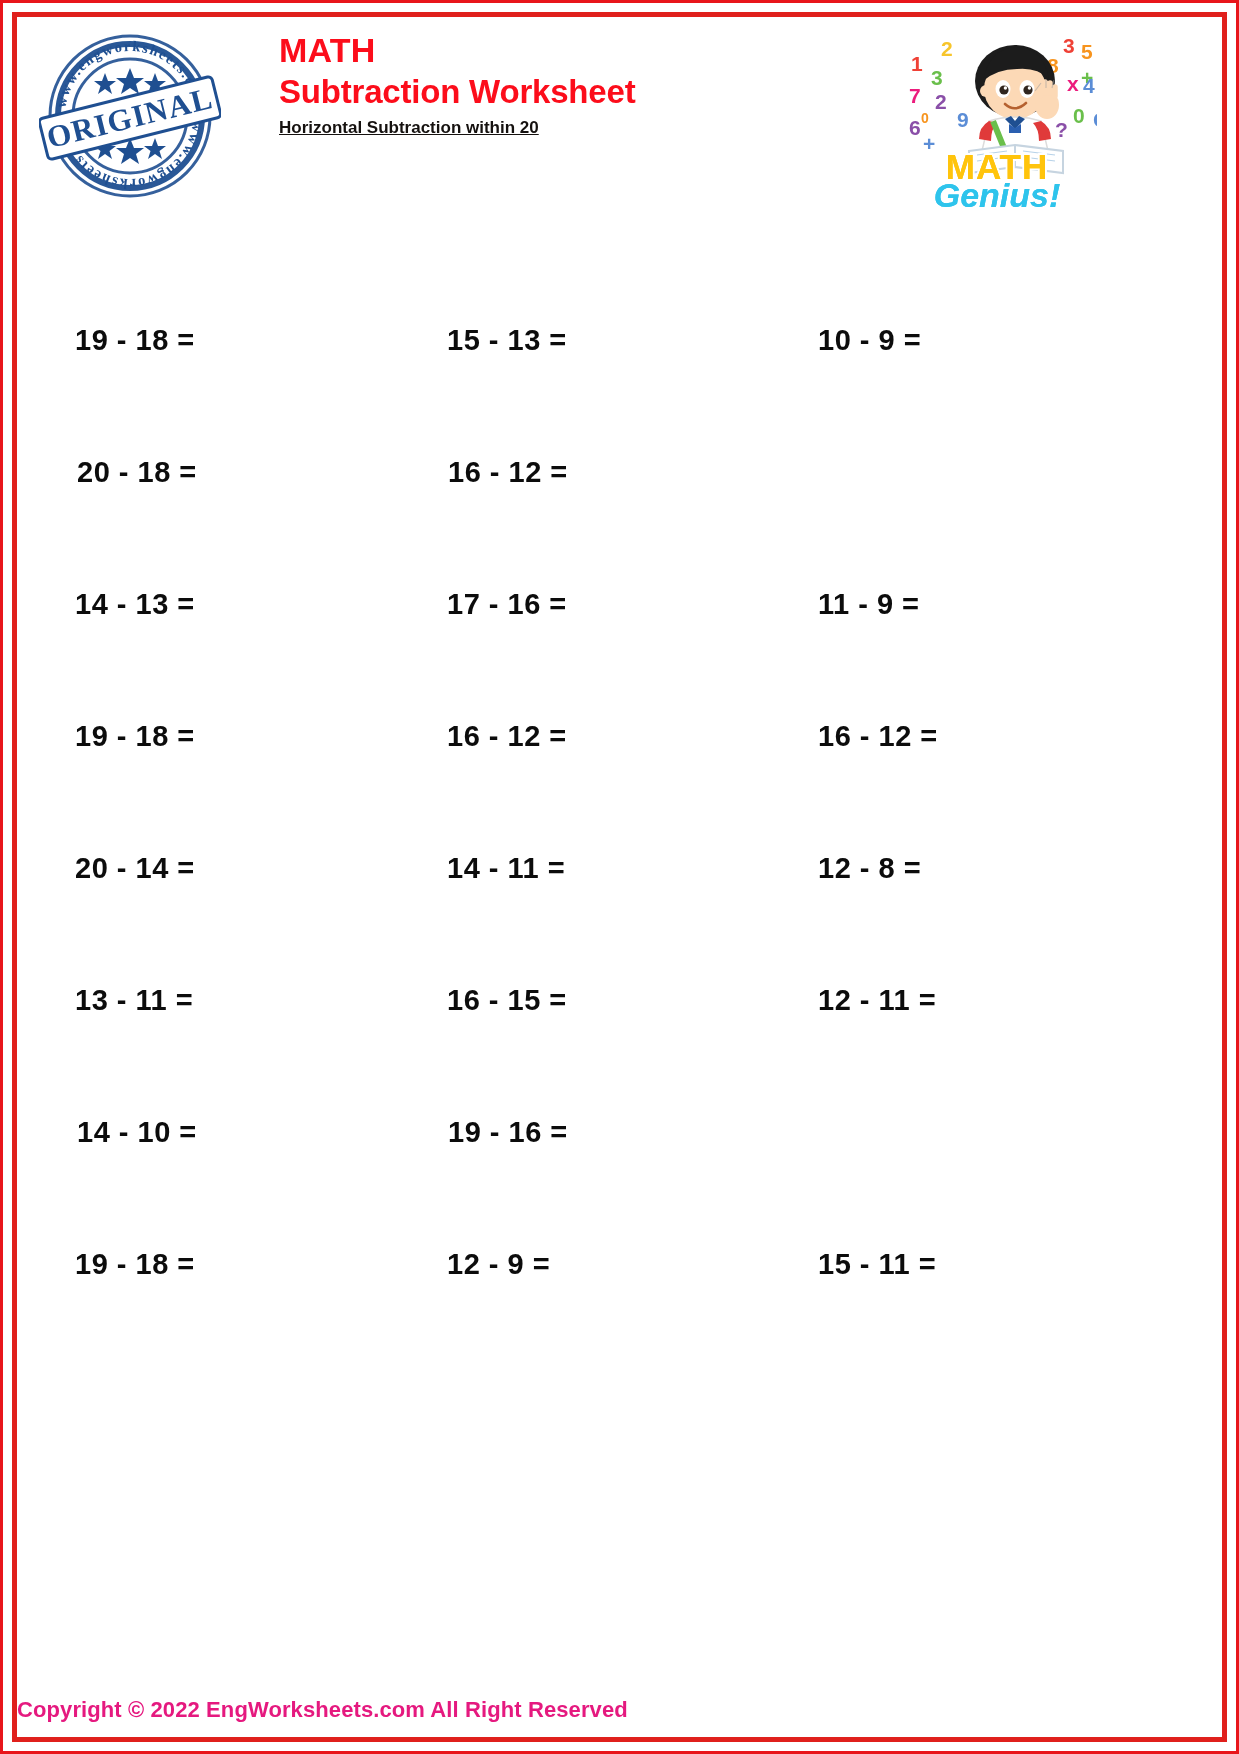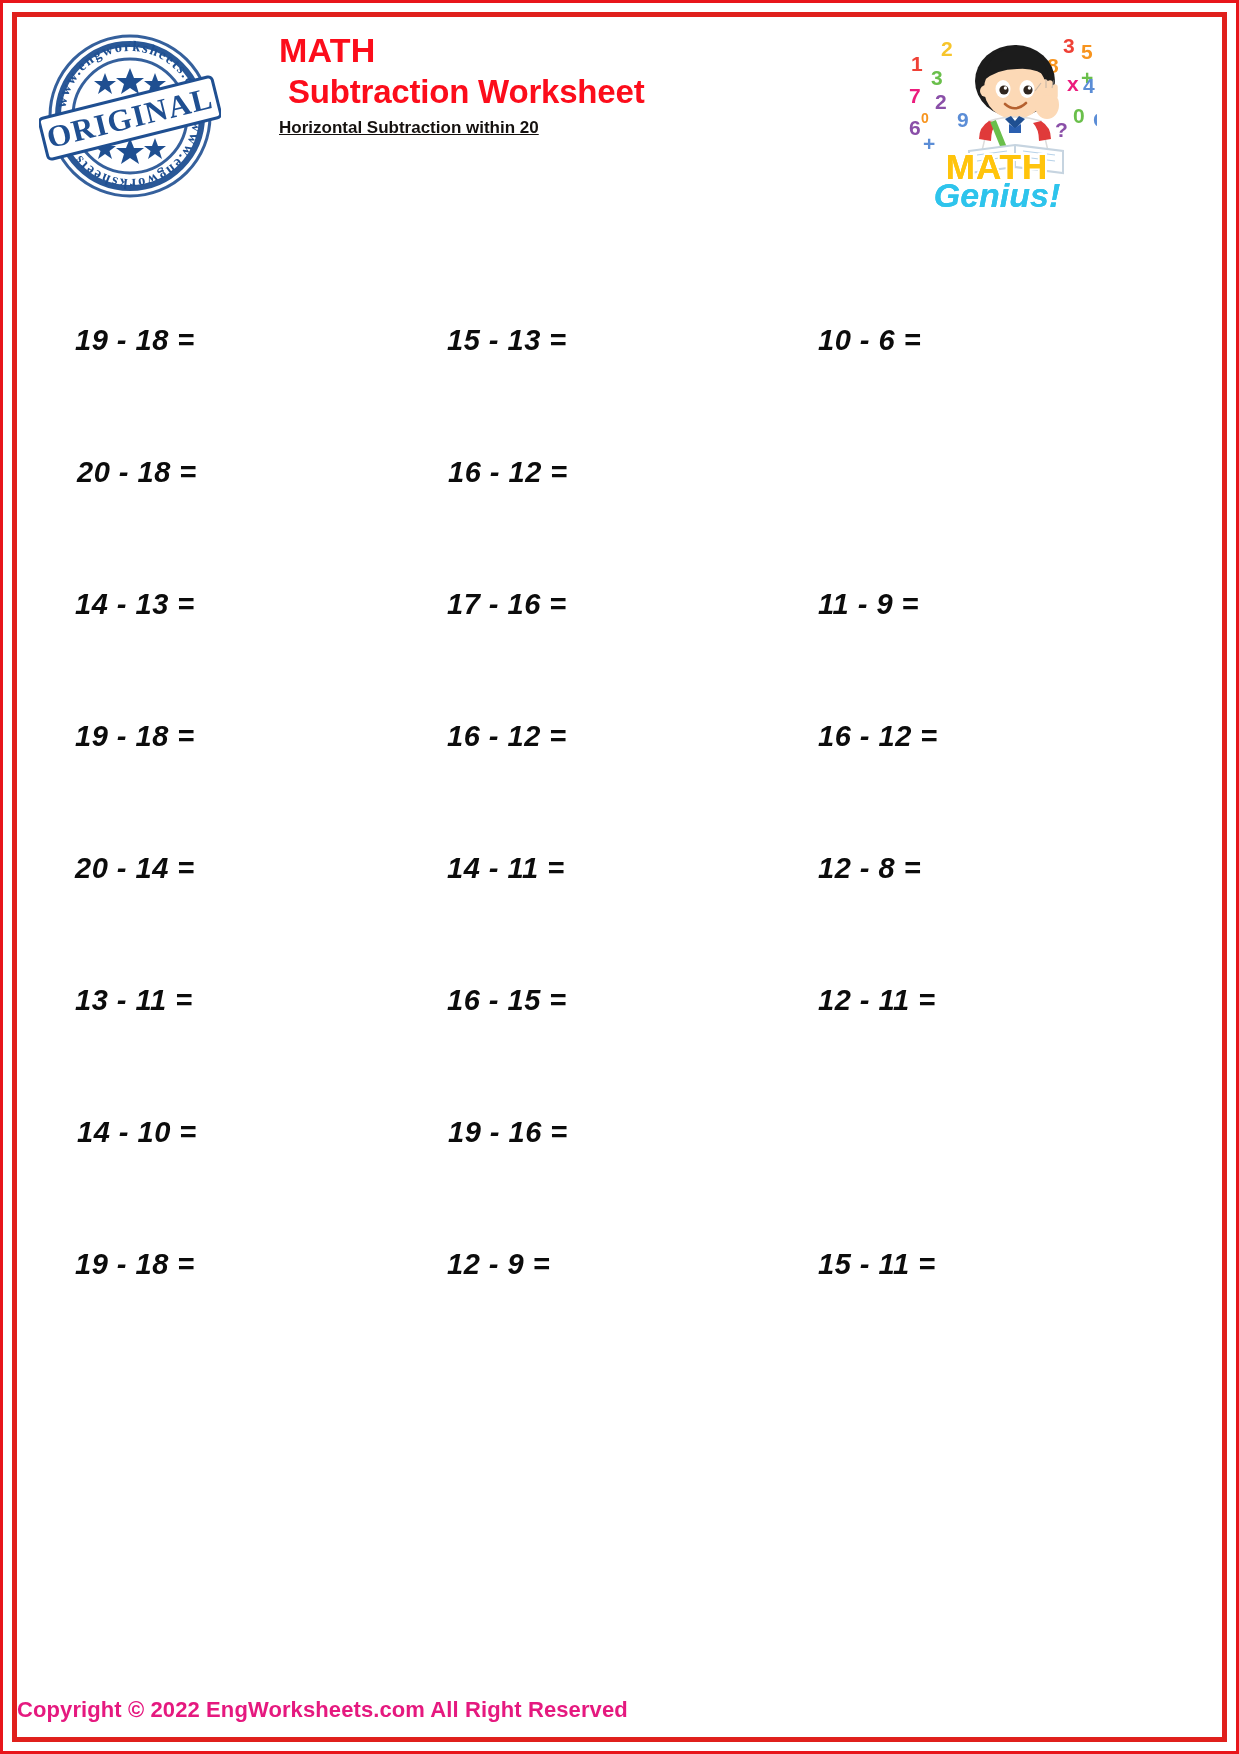--- a/index.html
+++ b/index.html
@@ -81,21 +81,21 @@
     color: #fc0d1b;
     line-height: 1.05;
     letter-spacing: .2px;
     margin: 0 0 6px 0;
   }
   .title-sub {
     font-size: 33px;
     font-weight: bold;
     color: #fc0d1b;
     line-height: 1.05;
-    margin: 0 0 10px 9px;
+    margin: 0 0 10px 0;
     letter-spacing: -.2px;
   }
   .title-desc {
     font-size: 17px;
     font-weight: bold;
     color: #15110f;
     line-height: 1.1;
     margin: 0;
     text-decoration: underline;
   }
@@ -104,21 +104,20 @@
   .problems {
     position: absolute;
     left: 0;
     top: 212px;
     width: 100%;
   }
   .prow {
     display: flex;
     height: 132px;
     align-items: flex-end;
-    font-style: italic;
   }
   .pcell {
     box-sizing: border-box;
     font-size: 29px;
     font-weight: bold;
     color: #0c0c0c;
     letter-spacing: .5px;
     white-space: nowrap;
     padding-bottom: 4px;
   }
@@ -266,21 +265,21 @@
             <text x="100" y="184" text-anchor="middle" font-family="'Liberation Sans', sans-serif" font-size="34" font-weight="bold" font-style="italic" fill="#2ec4ec">Genius!</text>
           </svg>
         </div>
       </div>
 
       <div class="problems">
 
         <div class="prow">
           <div class="pcell c0">19 - 18 =</div>
           <div class="pcell c1">15 - 13 =</div>
-          <div class="pcell c2">10 - 6 =</div>
+          <div class="pcell c2">10 - 9 =</div>
         </div>
 
         <div class="prow">
           <div class="pcell c1">20 - 18 =</div>
           <div class="pcell c2">16 - 12 =</div>
         </div>
 
         <div class="prow">
           <div class="pcell c0">14 - 13 =</div>
           <div class="pcell c1">17 - 16 =</div>

